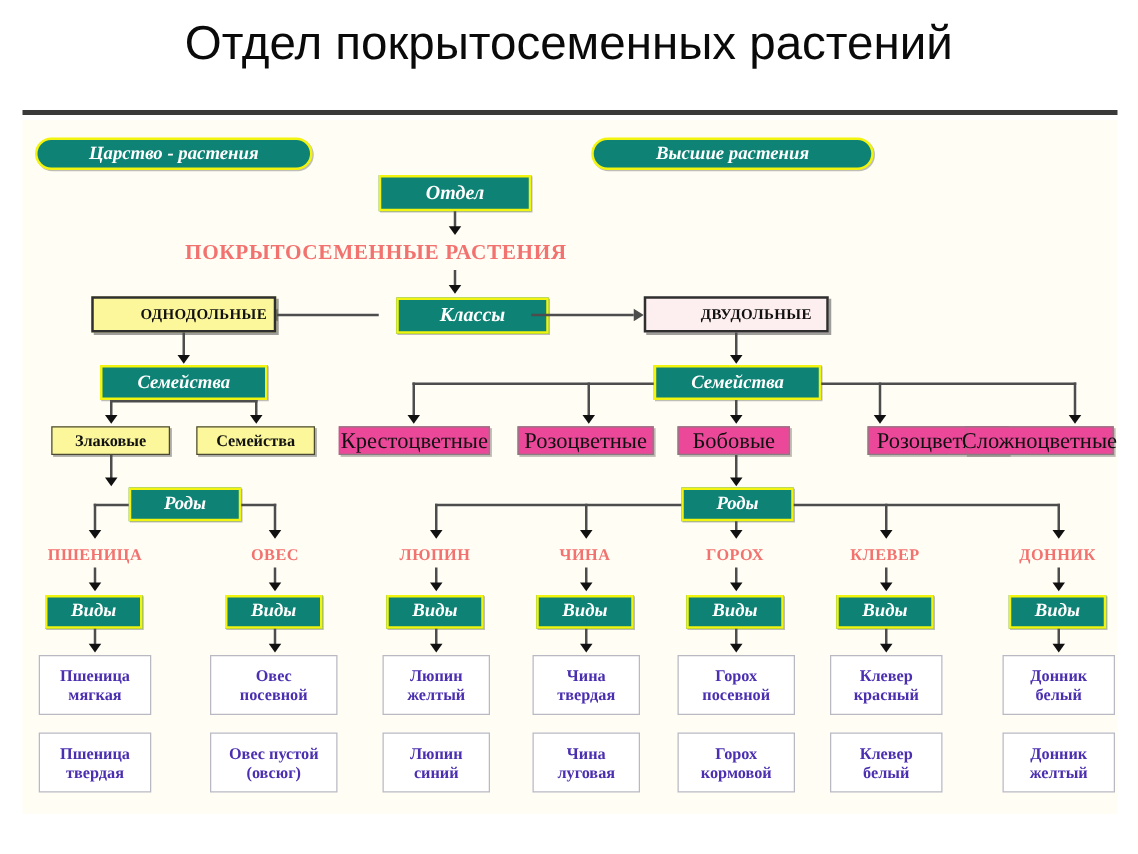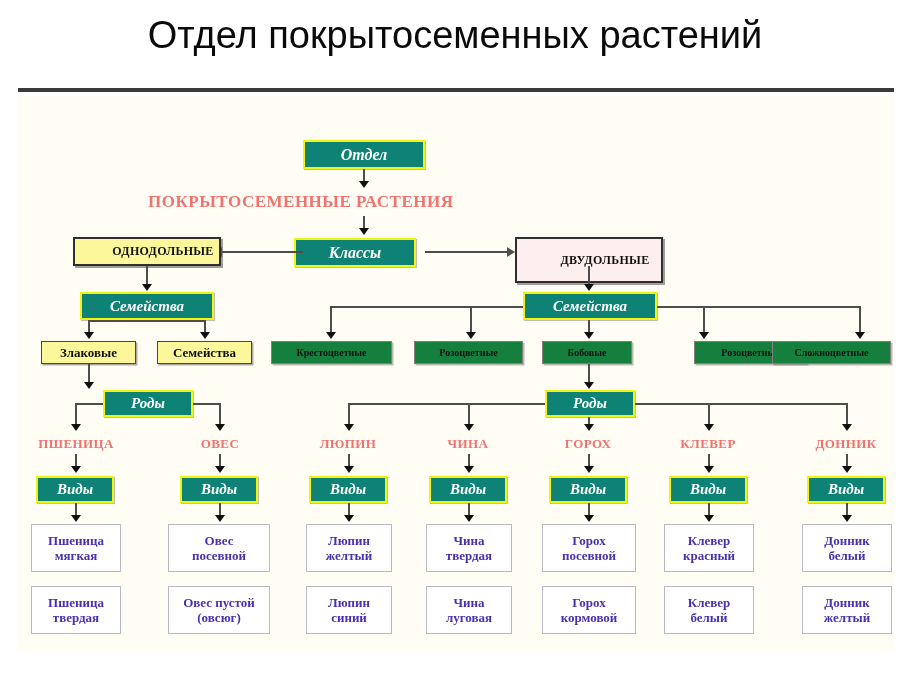--- a/index.html
+++ b/index.html
@@ -81,24 +81,24 @@
 
   
   .famy{
     background:#fbf79a;
     border:1.5px solid #4a4a32;
     font-family:"Liberation Serif", serif;
     font-weight:700;font-size:13px;color:#111111;
     box-shadow:1.5px 1.5px 0 rgba(90,90,90,.5);
   }
   .famp{
-    background:#15803d;
+    background:#ec4899;
     border:1.5px solid #8a7b80;
     font-family:"Liberation Serif", serif;
-    font-weight:700;font-size:10px;color:#111111;
+    font-weight:400;font-size:18px;color:#111111;
     box-shadow:1.5px 1.5px 0 rgba(110,100,100,.45);
   }
 
   
   .genus{
     position:absolute;
     color:#f2726f;
     font-family:"Liberation Serif", serif;
     font-weight:700;font-size:13px;
     letter-spacing:.4px;white-space:nowrap;text-align:center;
@@ -141,47 +141,53 @@
 </head>
 <body>
 
 <div id="root">
 
   <div class="title">Отдел покрытосеменных растений</div>
   <div class="title-rule"></div>
 
   <div class="panel">
 
-
+    <div class="node banner" style="left:10px;top:14px;width:222px;height:26px;">
+      <span>Царство - растения</span>
+    </div>
+
+    <div class="node banner" style="left:455px;top:14px;width:226px;height:26px;">
+      <span>Высшие растения</span>
+    </div>
 
     <div class="node rank" style="left:285px;top:44px;width:122px;height:29px;font-family:Liberation Serif, serif;">
       <span>Отдел</span>
     </div>
     <div class="ln vl" style="left:345px;top:73px;height:14px;"></div>
     <div class="arrow-d" style="left:341px;top:85px;"></div>
 
     <div class="redhead" style="left:130px;top:96px;">ПОКРЫТОСЕМЕННЫЕ  РАСТЕНИЯ</div>
 
     <div class="ln vl" style="left:345px;top:120px;height:14px;"></div>
     <div class="arrow-d" style="left:341px;top:132px;"></div>
 
-    <div class="node rank" style="left:276px;top:142px;width:122px;height:29px;">
+    <div class="node rank" style="left:299px;top:142px;width:122px;height:29px;">
       <span>Классы</span>
     </div>
 
     <div class="ln hl" style="left:203px;top:155px;width:82px;"></div>
     <div class="arrow-l" style="left:196px;top:151px;"></div>
 
     <div class="ln hl" style="left:407px;top:155px;width:82px;"></div>
     <div class="arrow-r" style="left:489px;top:151px;"></div>
 
     <div class="node clsbox mono" style="left:55px;top:141px;width:148px;height:29px;">
       <span>ОДНОДОЛЬНЫЕ</span>
     </div>
-    <div class="node clsbox di" style="left:497px;top:141px;width:148px;height:46px;">
+    <div class="node clsbox di" style="left:497px;top:141px;width:148px;height:29px;">
       <span>ДВУДОЛЬНЫЕ</span>
     </div>
 
     <div class="ln vl" style="left:128px;top:170px;height:20px;"></div>
     <div class="arrow-d" style="left:124px;top:188px;"></div>
     <div class="ln vl" style="left:570px;top:170px;height:20px;"></div>
     <div class="arrow-d" style="left:566px;top:188px;"></div>
 
     <div class="node rank small" style="left:62px;top:196px;width:134px;height:28px;">
       <span>Семейства</span>

